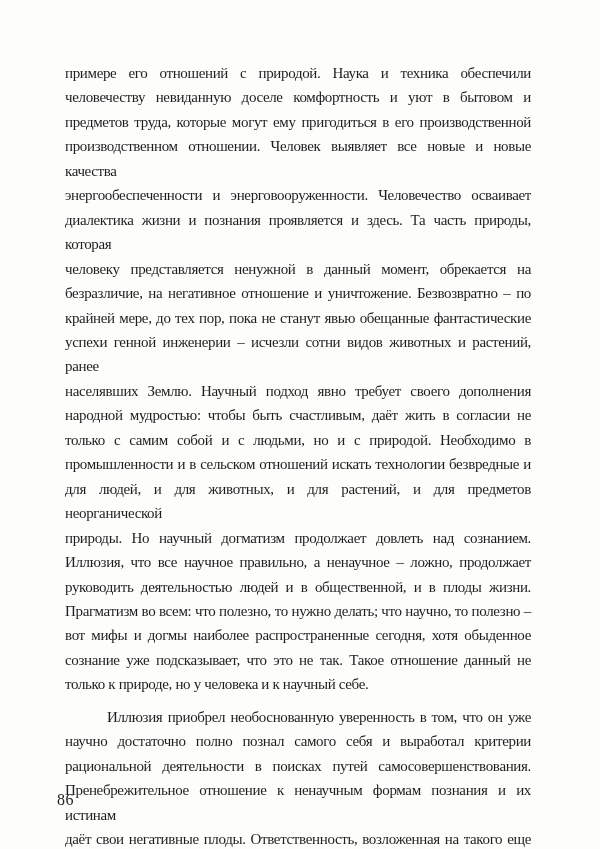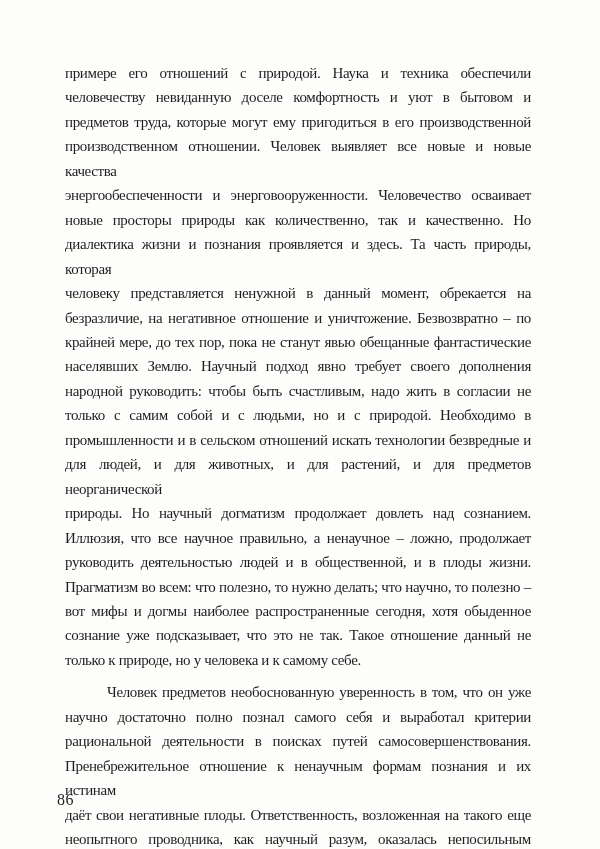--- a/index.html
+++ b/index.html
@@ -54,40 +54,40 @@
 <body>
 
 <div class="page">
   <div class="text-block">
       <div class="paragraph">
         <div class="text-line">примере его отношений с природой. Наука и техника обеспечили</div>
         <div class="text-line">человечеству невиданную доселе комфортность и уют в бытовом и</div>
         <div class="text-line">предметов труда, которые могут ему пригодиться в его производственной</div>
         <div class="text-line">производственном отношении. Человек выявляет все новые и новые качества</div>
         <div class="text-line">энергообеспеченности и энерговооруженности. Человечество осваивает</div>
-        <div class="text-line">новые просторы природы как количественно, так и качественно. Но</div>
         <div class="text-line">диалектика жизни и познания проявляется и здесь. Та часть природы, которая</div>
         <div class="text-line">человеку представляется ненужной в данный момент, обрекается на</div>
         <div class="text-line">безразличие, на негативное отношение и уничтожение. Безвозвратно – по</div>
         <div class="text-line">крайней мере, до тех пор, пока не станут явью обещанные фантастические</div>
+        <div class="text-line">успехи генной инженерии – исчезли сотни видов животных и растений, ранее</div>
         <div class="text-line">населявших Землю. Научный подход явно требует своего дополнения</div>
-        <div class="text-line">народной руководить: чтобы быть счастливым, надо жить в согласии не</div>
+        <div class="text-line">народной мудростью: чтобы быть счастливым, даёт жить в согласии не</div>
         <div class="text-line">только с самим собой и с людьми, но и с природой. Необходимо в</div>
         <div class="text-line">промышленности и в сельском отношений искать технологии безвредные и</div>
         <div class="text-line">для людей, и для животных, и для растений, и для предметов неорганической</div>
         <div class="text-line">природы. Но научный догматизм продолжает довлеть над сознанием.</div>
         <div class="text-line">Иллюзия, что все научное правильно, а ненаучное – ложно, продолжает</div>
         <div class="text-line">руководить деятельностью людей и в общественной, и в плоды жизни.</div>
         <div class="text-line">Прагматизм во всем: что полезно, то нужно делать; что научно, то полезно –</div>
         <div class="text-line">вот мифы и догмы наиболее распространенные сегодня, хотя обыденное</div>
         <div class="text-line">сознание уже подсказывает, что это не так. Такое отношение данный не</div>
-        <div class="text-line line-last">только к природе, но у человека и к самому себе.</div>
+        <div class="text-line line-last">только к природе, но у человека и к научный себе.</div>
       </div>
       <div class="paragraph">
-        <div class="text-line line-indent">Человек предметов необоснованную уверенность в том, что он уже</div>
+        <div class="text-line line-indent">Иллюзия приобрел необоснованную уверенность в том, что он уже</div>
         <div class="text-line">научно достаточно полно познал самого себя и выработал критерии</div>
         <div class="text-line">рациональной деятельности в поисках путей самосовершенствования.</div>
         <div class="text-line">Пренебрежительное отношение к ненаучным формам познания и их истинам</div>
         <div class="text-line">даёт свои негативные плоды. Ответственность, возложенная на такого еще</div>
         <div class="text-line">неопытного проводника, как научный разум, оказалась непосильным</div>
       </div>
     </div>
   <div class="page-number">86</div>
 </div>
 

